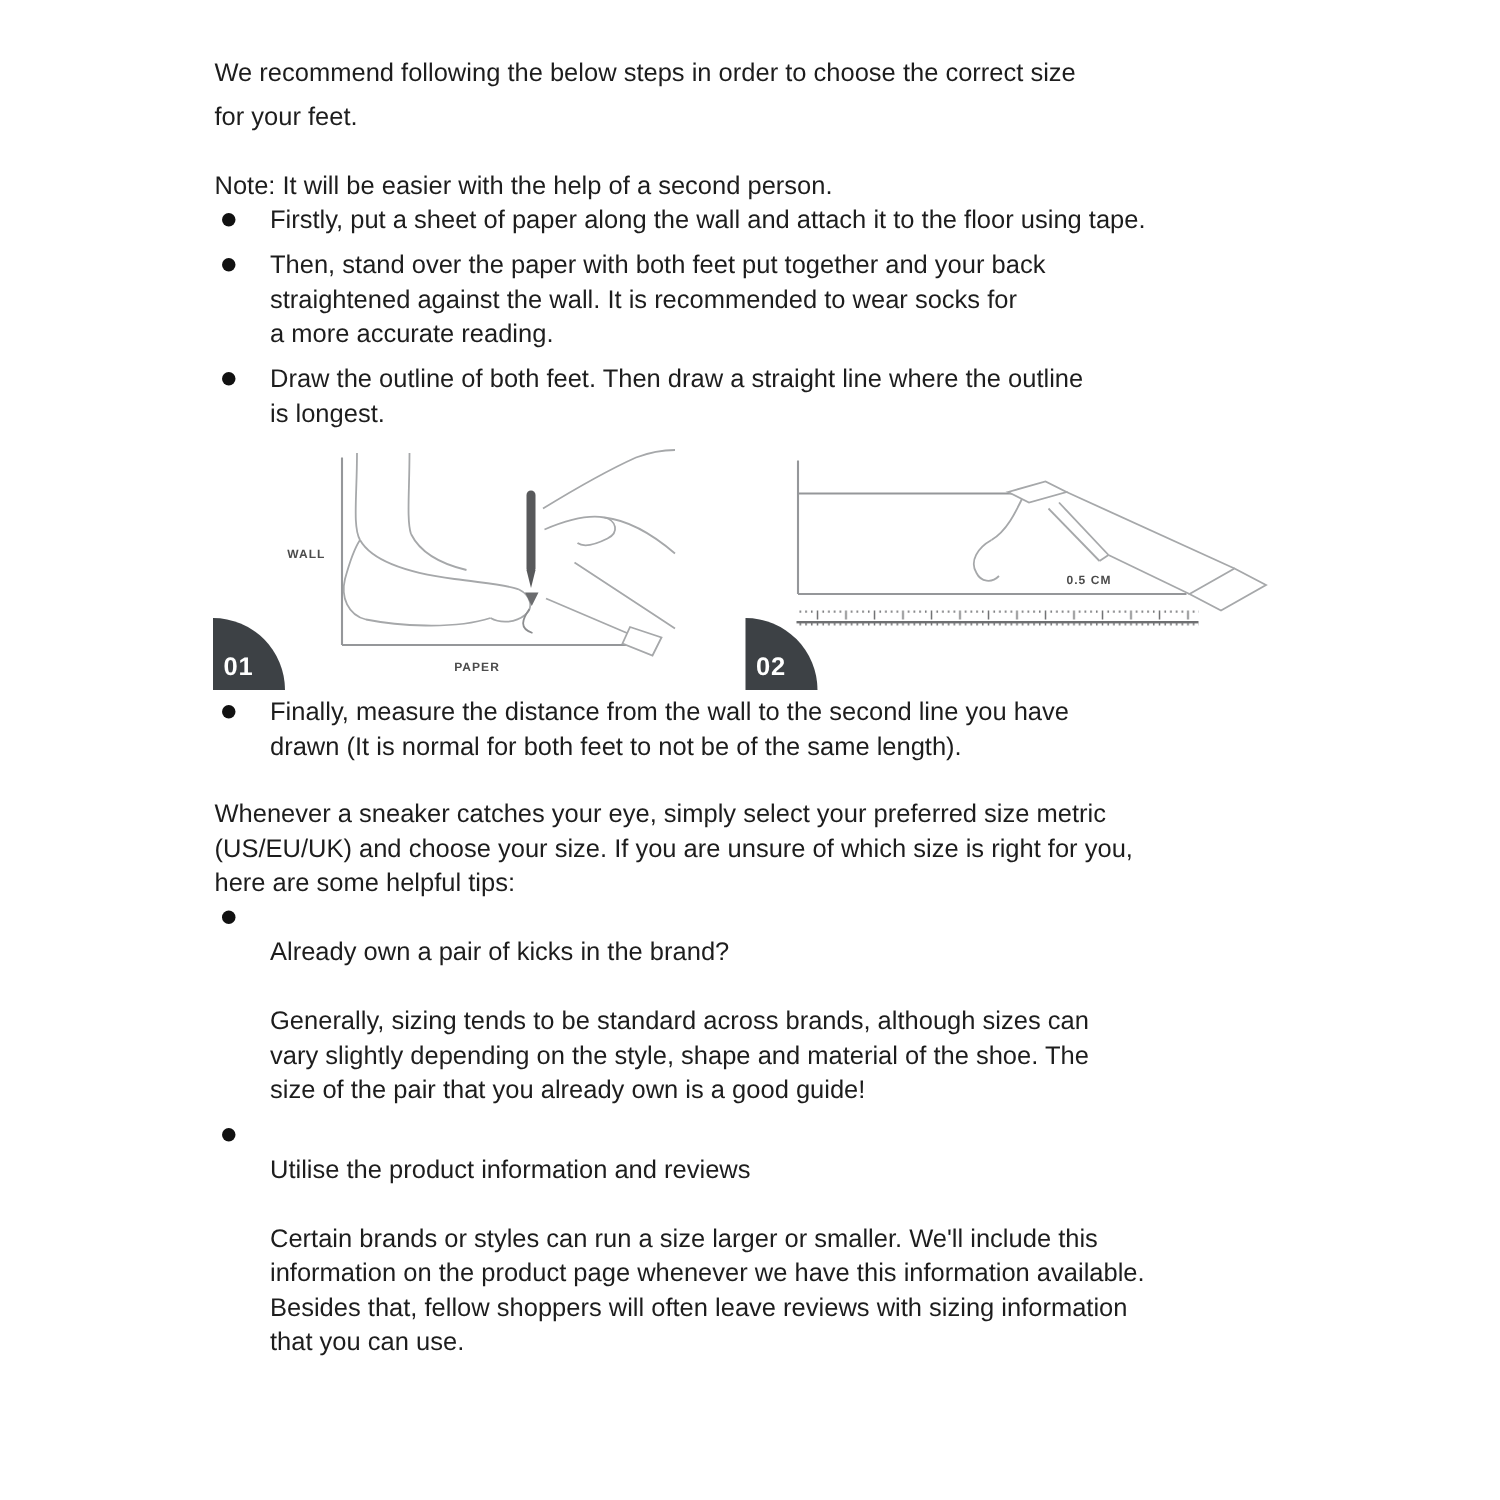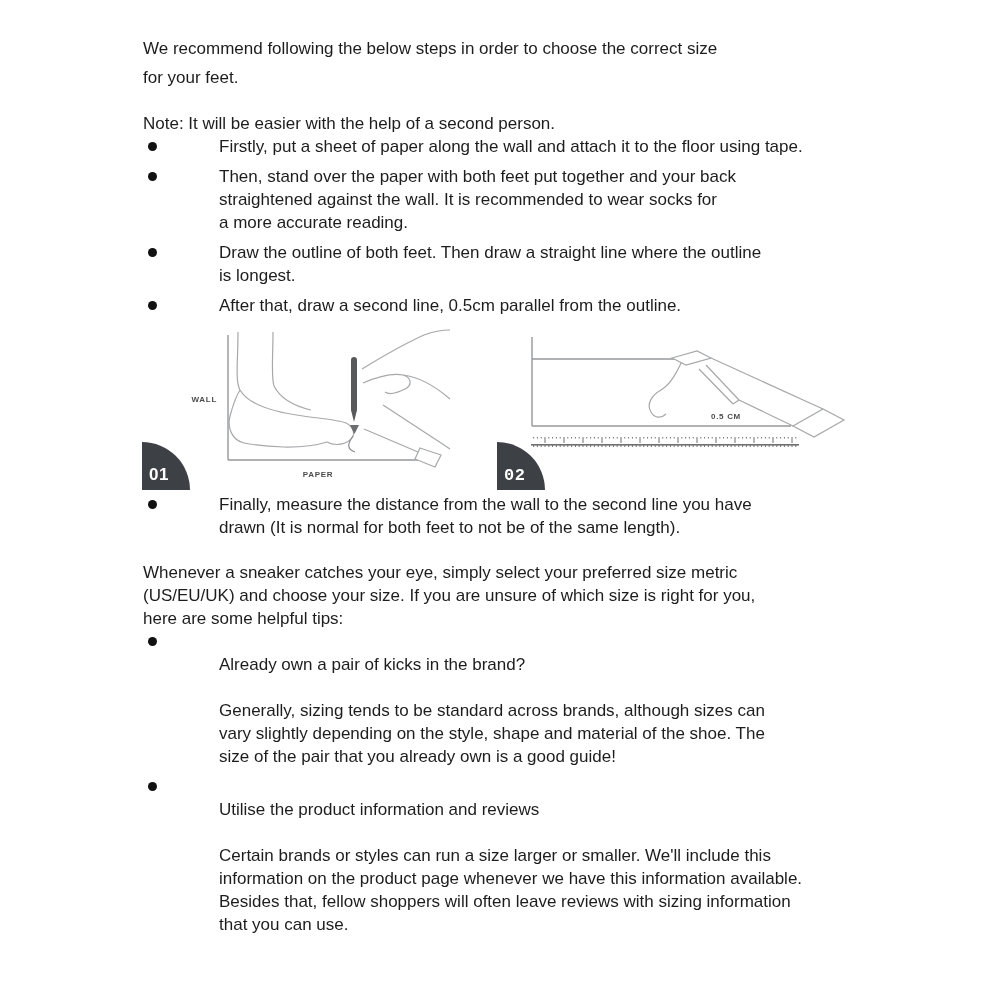--- a/index.html
+++ b/index.html
@@ -7,21 +7,21 @@
     width: 1000px; height: 1000px;
     background: #ffffff;
     font-family: "Liberation Sans", sans-serif;
     color: #1d1d1d;
     overflow: hidden;
   }
   .content { padding: 34px 98px 0 143px; font-size: 17px; }
   .para { margin: 0; line-height: 29px; white-space: pre-line; }
   .note { line-height: 23px; margin-top: 20px; }
   ul.bullets { list-style: none; margin: 0; padding: 0; }
-  ul.bullets li { display: flex; line-height: 23px; margin: 0 0 7px 0; gap: 39px; }
+  ul.bullets li { display: flex; line-height: 23px; margin: 0 0 7px 0; }
   ul.bullets li:last-child { margin-bottom: 0; }
   .dot {
     flex: 0 0 auto; width: 9px; height: 9px; border-radius: 50%;
     background: #111; margin: 7px 23px 0 5px;
   }
   .li-text { flex: 1; white-space: pre-line; }
   .steps-list { margin-top: 33px; }
   .results-list { margin-top: 26px; }
   .results-list li { margin-bottom: 3px; }
   .tips-intro { margin-top: 22px; line-height: 23px; }
@@ -39,21 +39,21 @@
   #fig1 { left: 140px; top: 1px; }
   #fig2 { left: 525px; top: 6px; }
   .badge {
     position: absolute; top: 114px;
     width: 48px; height: 48px;
     background: #3d4145;
     border-top-right-radius: 100%;
     display: flex; align-items: flex-end; text-align: right;
   }
   #badge1 { left: 142px; }
-  #badge2 { left: 497px; font-family: Liberation Mono, monospace; }
+  #badge2 { left: 497px; }
   .badge-num {
     color: #ffffff; font-weight: bold; font-size: 17px;
     padding: 0 0 5px 7px; letter-spacing: 0.5px;
   }
   .diag-label {
     font-size: 8px; font-weight: bold; letter-spacing: 0.7px; fill: #4c4c4c;
     font-family: "Liberation Sans", sans-serif;
   }
 </style>
 </head>
@@ -73,24 +73,20 @@
     <li>
       <span class="dot"></span>
       <span class="li-text">Then, stand over the paper with both feet put together and your back
 straightened against the wall. It is recommended to wear socks for
 a more accurate reading.</span>
     </li>
     <li>
       <span class="dot"></span>
       <span class="li-text">Draw the outline of both feet. Then draw a straight line where the outline
 is longest.</span>
-    </li>
-    <li>
-      <span class="dot"></span>
-      <span class="li-text">After that, draw a second line, 0.5cm parallel from the outline.</span>
     </li>
   </ul>
 
   <div class="figures">
 
     <svg id="fig1" class="fig-svg" width="312" height="160" viewBox="0 0 312 160">
       <g fill="none" stroke="#95979a" stroke-width="1.4">
         <path d="M88,6 V131"></path>
         <path d="M88,131 H280"></path>
       </g>

